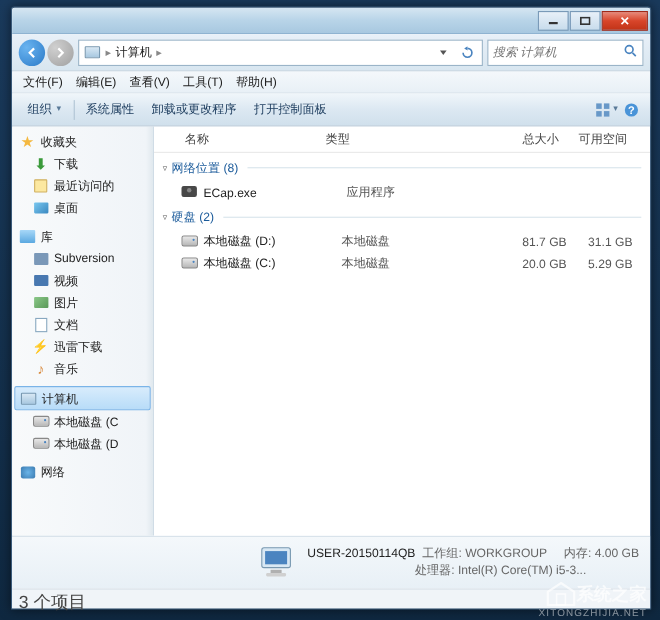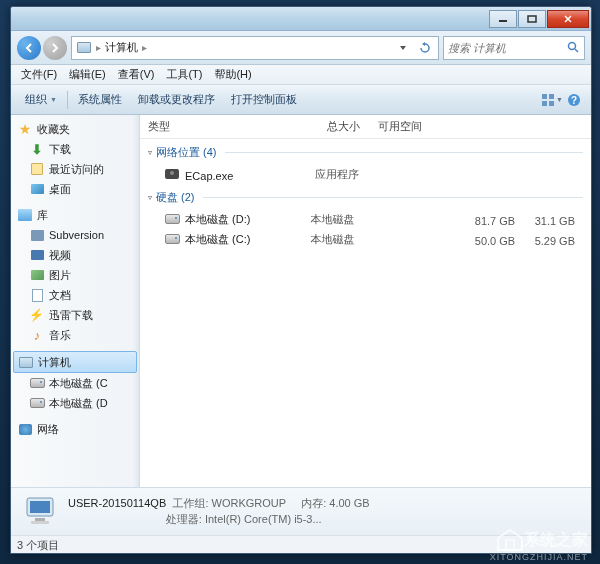--- a/index.html
+++ b/index.html
@@ -55,27 +55,27 @@
 .group-toggle { font-size: 8px; color: #555; }
 .group-line { flex: 1; height: 1px; background: #d8e4ec; margin-left: 4px; }
 
 .file-row { display: flex; align-items: flex-end; padding: 2px 8px 2px 24px; font-size: 11px; color: #222; cursor: pointer; }
 .file-icon { width: 16px; height: 16px; margin-right: 5px; display: flex; align-items: center; justify-content: center; flex-shrink: 0; }
 .fr-name { width: 130px; }
 .fr-type { width: 120px; color: #555; }
 .fr-size { width: 92px; text-align: right; color: #555; }
 .fr-free { width: 70px; text-align: right; color: #555; padding-right: 8px; }
 
-.details-pane { height: 48px; background: linear-gradient(180deg, #f4f8fb 0%, #e8f0f6 100%); border-top: 1px solid #d0dce6; display: flex; align-items: center; padding: 4px 10px; gap: 7px; }
+.details-pane { height: 48px; background: linear-gradient(180deg, #f4f8fb 0%, #e8f0f6 100%); border-top: 1px solid #d0dce6; display: flex; align-items: center; padding: 4px 10px; gap: 7px; justify-content: flex-end; }
 .dp-icon { width: 40px; height: 36px; }
 .dp-info { font-size: 11px; color: #444; line-height: 1.4; }
 .dp-title { color: #222; }
 .dp-meta { color: #666; }
 
-.statusbar { height: 18px; background: #f0f4f8; border-top: 1px solid #d8e0e8; font-size: 11px; color: #444; padding: 2px 6px; }
+.statusbar { height: 18px; background: #f0f4f8; border-top: 1px solid #d8e0e8; font-size: 16px; color: #444; padding: 2px 6px; }
 
 .watermark { position: absolute; bottom: 12px; right: 12px; color: rgba(255,255,255,0.7); font-size: 16px; font-weight: bold; display: flex; align-items: center; gap: 0; pointer-events: none; }
 .watermark-sub { position: absolute; bottom: 2px; right: 12px; color: rgba(255,255,255,0.5); font-size: 9px; letter-spacing: 1px; pointer-events: none; }
 
 
 .ico-star { color: #f4b840; font-size: 14px; }
 .ico-lib { width: 14px; height: 12px; background: linear-gradient(180deg, #a8d8f8 0%, #5aa8e0 100%); border-radius: 1px; }
 .ico-computer { width: 14px; height: 11px; background: linear-gradient(180deg, #d8e8f4 0%, #a8c8e0 100%); border: 1px solid #7898b0; border-radius: 1px; }
 .ico-drive { width: 15px; height: 10px; background: linear-gradient(180deg, #e8e8e8 0%, #b8b8b8 100%); border: 1px solid #888; border-radius: 2px; position: relative; }
 .ico-drive::after { content: ''; position: absolute; top: 2px; right: 2px; width: 2px; height: 2px; background: #4a84c0; border-radius: 50%; }
@@ -282,28 +282,29 @@
             <span class="tree-icon">
               <span class="ico-network"></span>
             </span>
             <span>网络</span>
           </div>
       </div>
     </div>
 
     <div class="content">
       <div class="columns">
+        <div class="col-name">名称</div>
         <div class="col-type">类型</div>
         <div class="col-size">总大小</div>
         <div class="col-free">可用空间</div>
       </div>
 
       <div class="group-header">
         <span class="group-toggle">▿</span>
-        <span>网络位置 (4)</span>
+        <span>网络位置 (8)</span>
         <span class="group-line"></span>
       </div>
       <div class="file-row">
         <span class="file-icon">
             <span class="ico-camera"></span>
           </span>
         <span class="fr-name">ECap.exe</span>
         <span class="fr-type">应用程序</span>
       </div>
 
@@ -320,21 +321,21 @@
         <span class="fr-type">本地磁盘</span>
         <span class="fr-size">81.7 GB</span>
         <span class="fr-free">31.1 GB</span>
       </div>
       <div class="file-row">
         <span class="file-icon">
             <span class="ico-drive"></span>
           </span>
         <span class="fr-name">本地磁盘 (C:)</span>
         <span class="fr-type">本地磁盘</span>
-        <span class="fr-size">50.0 GB</span>
+        <span class="fr-size">20.0 GB</span>
         <span class="fr-free">5.29 GB</span>
       </div>
     </div>
   </div>
 
   <div class="details-pane">
     <div class="dp-icon">
       <svg width="40" height="36">
           <rect x="6" y="4" width="26" height="18" rx="2" fill="#d8e8f4" stroke="#7898b0"></rect>
           <rect x="9" y="7" width="20" height="12" fill="#4a84c0"></rect>

